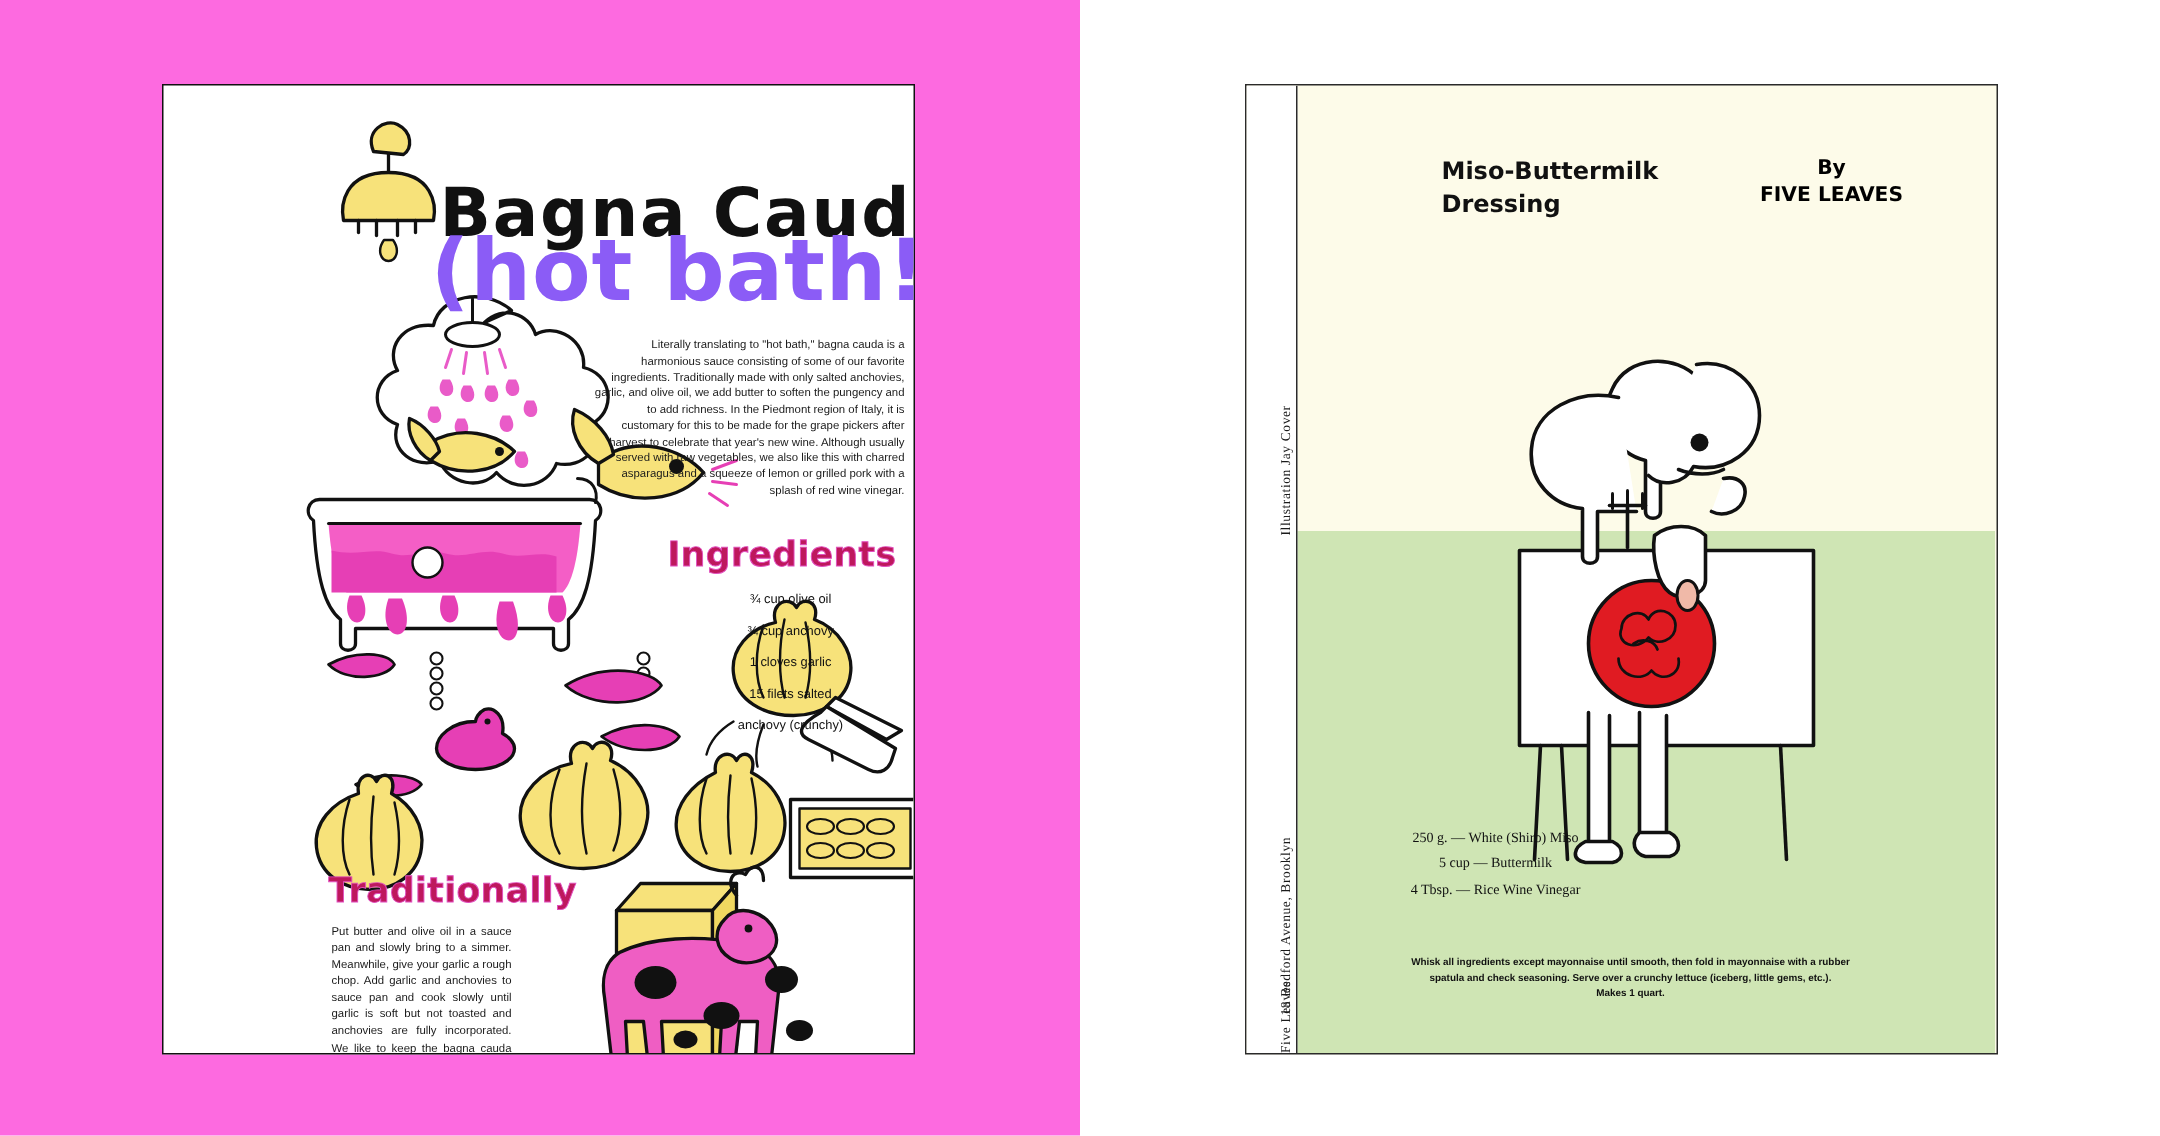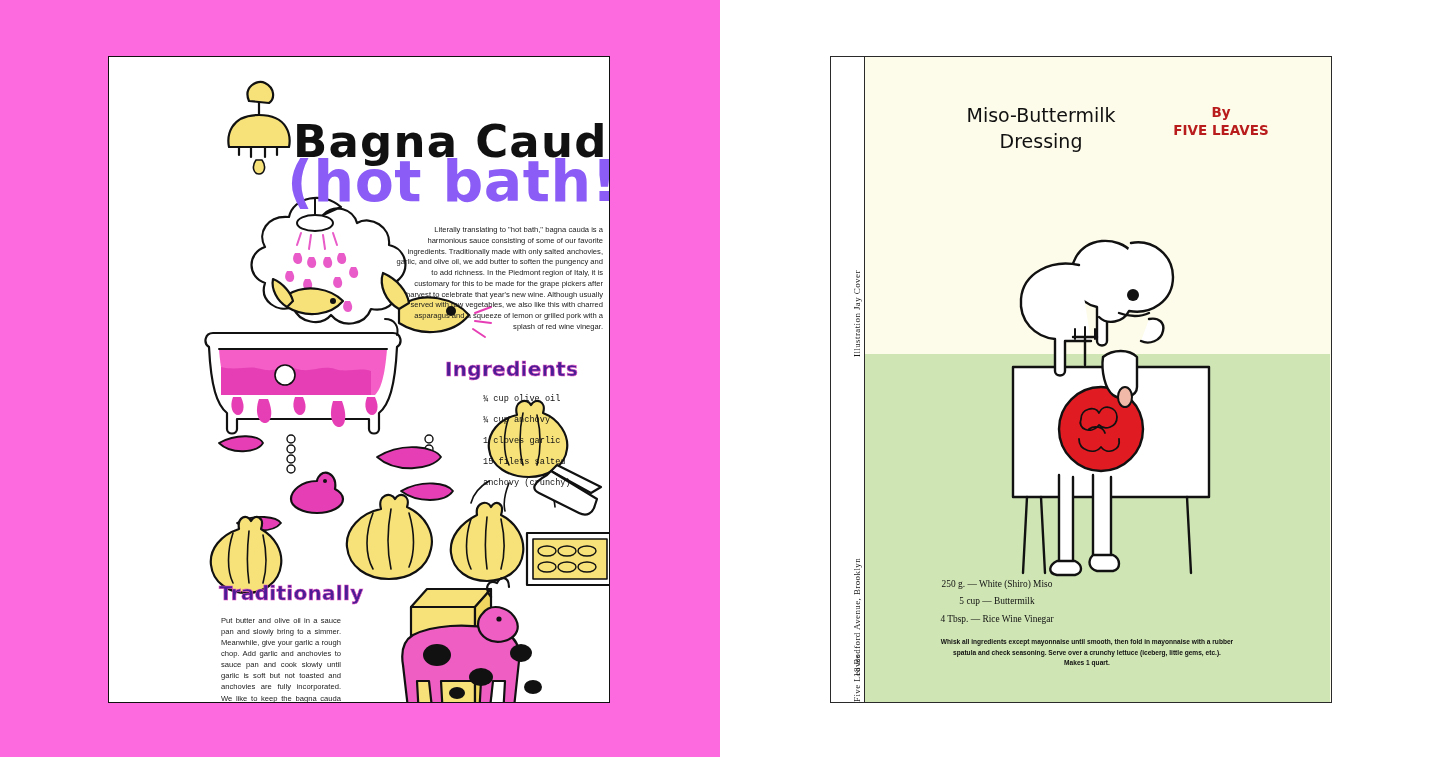--- a/index.html
+++ b/index.html
@@ -75,34 +75,34 @@
     font-size: 7.6px;
     line-height: 1.42;
     color: #1a1a1a;
     text-align: right;
   }
 
   .heading-pink {
     position: absolute;
     font-family: "DejaVu Sans", sans-serif;
     font-weight: bold;
-    font-size: 20px;
-    color: #4c1d95;
+    font-size: 23px;
+    color: #be185d;
     letter-spacing: 0.3px;
     -webkit-text-stroke: 0.6px #e14fc0;
   }
   .heading-ing { left: 336px; top: 300px; }
   .heading-ins { left: 110px; top: 524px; }
 
   .ing-list {
     position: absolute;
-    left: 374px; top: 332px;
+    left: 358px; top: 332px;
     width: 120px;
-    text-align: left;
-    font-family: Liberation Mono, monospace;
+    text-align: center;
+    font-family: Liberation Sans, sans-serif;
     font-size: 8.6px;
     line-height: 2.45;
     color: #111;
   }
   .ing-list div { white-space: nowrap; }
 
   .instructions {
     position: absolute;
     left: 112px; top: 558px;
     width: 120px;
@@ -154,48 +154,47 @@
     position: absolute;
     left: 33px; top: 297px;
     width: 466px; height: 348px;
     background: #cfe5b4;
   }
 
   .recipe-title {
     position: absolute;
     left: 130px; top: 46px;
     width: 160px;
-    text-align: center;
     font-family: "DejaVu Sans", sans-serif;
-    font-weight: normal;
-    font-size: 19px;
+    font-weight: bold;
+    font-size: 16px;
     line-height: 1.35;
     color: #111;
   }
   .recipe-by {
     position: absolute;
     left: 320px; top: 46px;
     width: 140px;
     text-align: center;
     font-family: "DejaVu Sans", sans-serif;
     font-weight: bold;
     font-size: 13.5px;
     line-height: 1.35;
-    color: #b91c1c;
+    color: #000000;
   }
 
   .ing-col {
     position: absolute;
     font-family: "Liberation Serif", serif;
     font-size: 9.4px;
     line-height: 1.85;
     color: #111;
     white-space: nowrap;
   }
-  .ing-col-left  { left: 76px;  top: 519px; width: 180px; text-align: center; }
+  .ing-col-left  { left: 76px;  top: 494px; width: 180px; text-align: center; }
   .ing-col-right { left: 272px; top: 519px; width: 180px; text-align: center; }
 
   .method {
     position: absolute;
     left: 106px; top: 580px;
     width: 300px;
     text-align: center;
     font-family: "Liberation Sans", sans-serif;
     font-weight: bold;
     font-size: 6.6px;

